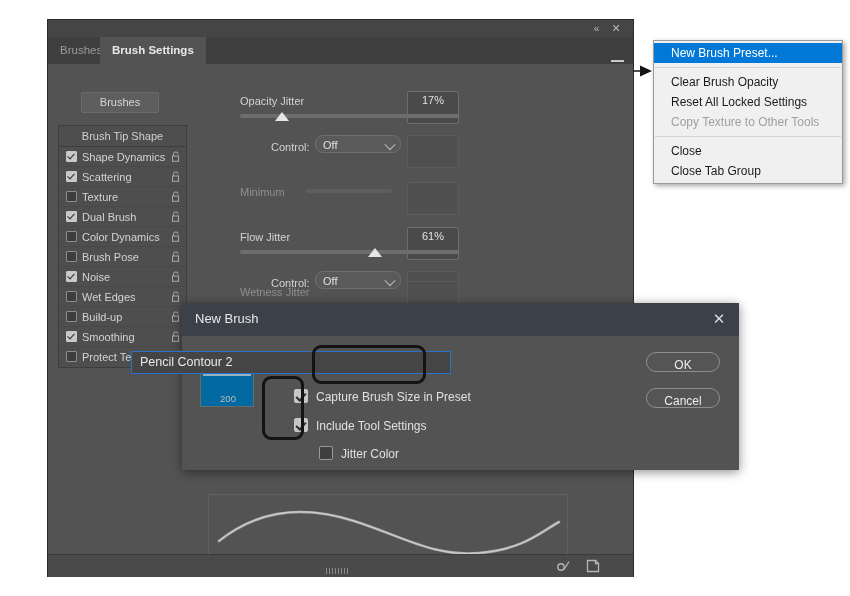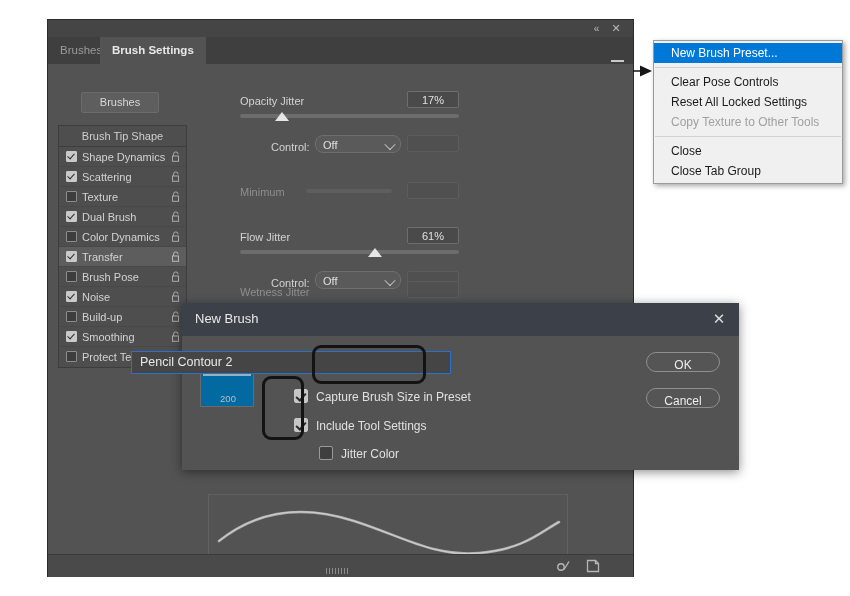--- a/index.html
+++ b/index.html
@@ -102,21 +102,21 @@
   }
   .orow .lockicon{position:absolute;right:6px;top:4px;width:8px;height:11px;}
 
   
   .rightcol{position:absolute;left:150px;top:0;width:435px;height:490px;}
   .ctl-label{
     position:absolute;font-size:11px;color:#d3d3d3;user-select:none;
   }
   .ctl-label.dim{color:#8e8e8e;}
   .numbox{
-    position:absolute;width:52px;height:17px;
+    position:absolute;width:52px;height:33px;
     background:#4a4a4a;border:1px solid #6e6e6e;border-radius:2px;
     color:#e0e0e0;font-size:11px;line-height:17px;text-align:center;
     cursor:text;box-sizing:border-box;
   }
   .numbox.empty{background:#505050;border-color:#5c5c5c;}
   .slider{
     position:absolute;height:4px;background:#6d6d6d;border-radius:2px;
   }
   .slider.dim{background:#5e5e5e;}
   .thumb{
@@ -295,36 +295,36 @@
               <rect x="0.5" y="5" width="6" height="5.3" fill="none" stroke="#aaa" stroke-width="1"></rect>
             </svg>
         </div>
         <div class="orow">
           <span class="cb"></span><span>Color Dynamics</span>
           <svg class="lockicon" viewBox="0 0 8 11">
               <path d="M1.5 5V3.2a2.3 2.3 0 0 1 4.6 0" fill="none" stroke="#aaa" stroke-width="1"></path>
               <rect x="0.5" y="5" width="6" height="5.3" fill="none" stroke="#aaa" stroke-width="1"></rect>
             </svg>
         </div>
-        <div class="orow sel">
-          <span class="cb on"></span><span>Transfer</span>
-          <svg class="lockicon" viewBox="0 0 8 11">
-              <path d="M1.5 5V3.2a2.3 2.3 0 0 1 4.6 0" fill="none" stroke="#bbb" stroke-width="1"></path>
-              <rect x="0.5" y="5" width="6" height="5.3" fill="none" stroke="#bbb" stroke-width="1"></rect>
-            </svg>
-        </div>
         <div class="orow">
           <span class="cb"></span><span>Brush Pose</span>
           <svg class="lockicon" viewBox="0 0 8 11">
               <path d="M1.5 5V3.2a2.3 2.3 0 0 1 4.6 0" fill="none" stroke="#aaa" stroke-width="1"></path>
               <rect x="0.5" y="5" width="6" height="5.3" fill="none" stroke="#aaa" stroke-width="1"></rect>
             </svg>
         </div>
         <div class="orow">
           <span class="cb on"></span><span>Noise</span>
+          <svg class="lockicon" viewBox="0 0 8 11">
+              <path d="M1.5 5V3.2a2.3 2.3 0 0 1 4.6 0" fill="none" stroke="#aaa" stroke-width="1"></path>
+              <rect x="0.5" y="5" width="6" height="5.3" fill="none" stroke="#aaa" stroke-width="1"></rect>
+            </svg>
+        </div>
+        <div class="orow">
+          <span class="cb"></span><span>Wet Edges</span>
           <svg class="lockicon" viewBox="0 0 8 11">
               <path d="M1.5 5V3.2a2.3 2.3 0 0 1 4.6 0" fill="none" stroke="#aaa" stroke-width="1"></path>
               <rect x="0.5" y="5" width="6" height="5.3" fill="none" stroke="#aaa" stroke-width="1"></rect>
             </svg>
         </div>
         <div class="orow">
           <span class="cb"></span><span>Build-up</span>
           <svg class="lockicon" viewBox="0 0 8 11">
               <path d="M1.5 5V3.2a2.3 2.3 0 0 1 4.6 0" fill="none" stroke="#aaa" stroke-width="1"></path>
               <rect x="0.5" y="5" width="6" height="5.3" fill="none" stroke="#aaa" stroke-width="1"></rect>
@@ -408,21 +408,21 @@
     </svg>
     <div class="grip">
       <i></i><i></i><i></i><i></i><i></i><i></i><i></i><i></i>
     </div>
   </div>
 </div>
 
 <div class="ctxmenu">
   <div class="mi hl">New Brush Preset...</div>
   <div class="msep"></div>
-  <div class="mi">Clear Pose Controls</div>
+  <div class="mi">Clear Brush Opacity</div>
   <div class="mi">Reset All Locked Settings</div>
   <div class="mi disabled">Copy Texture to Other Tools</div>
   <div class="msep"></div>
   <div class="mi">Close</div>
   <div class="mi">Close Tab Group</div>
 </div>
 
 <div class="dialog">
   <div class="dlg-title">
     <span>New Brush</span>

